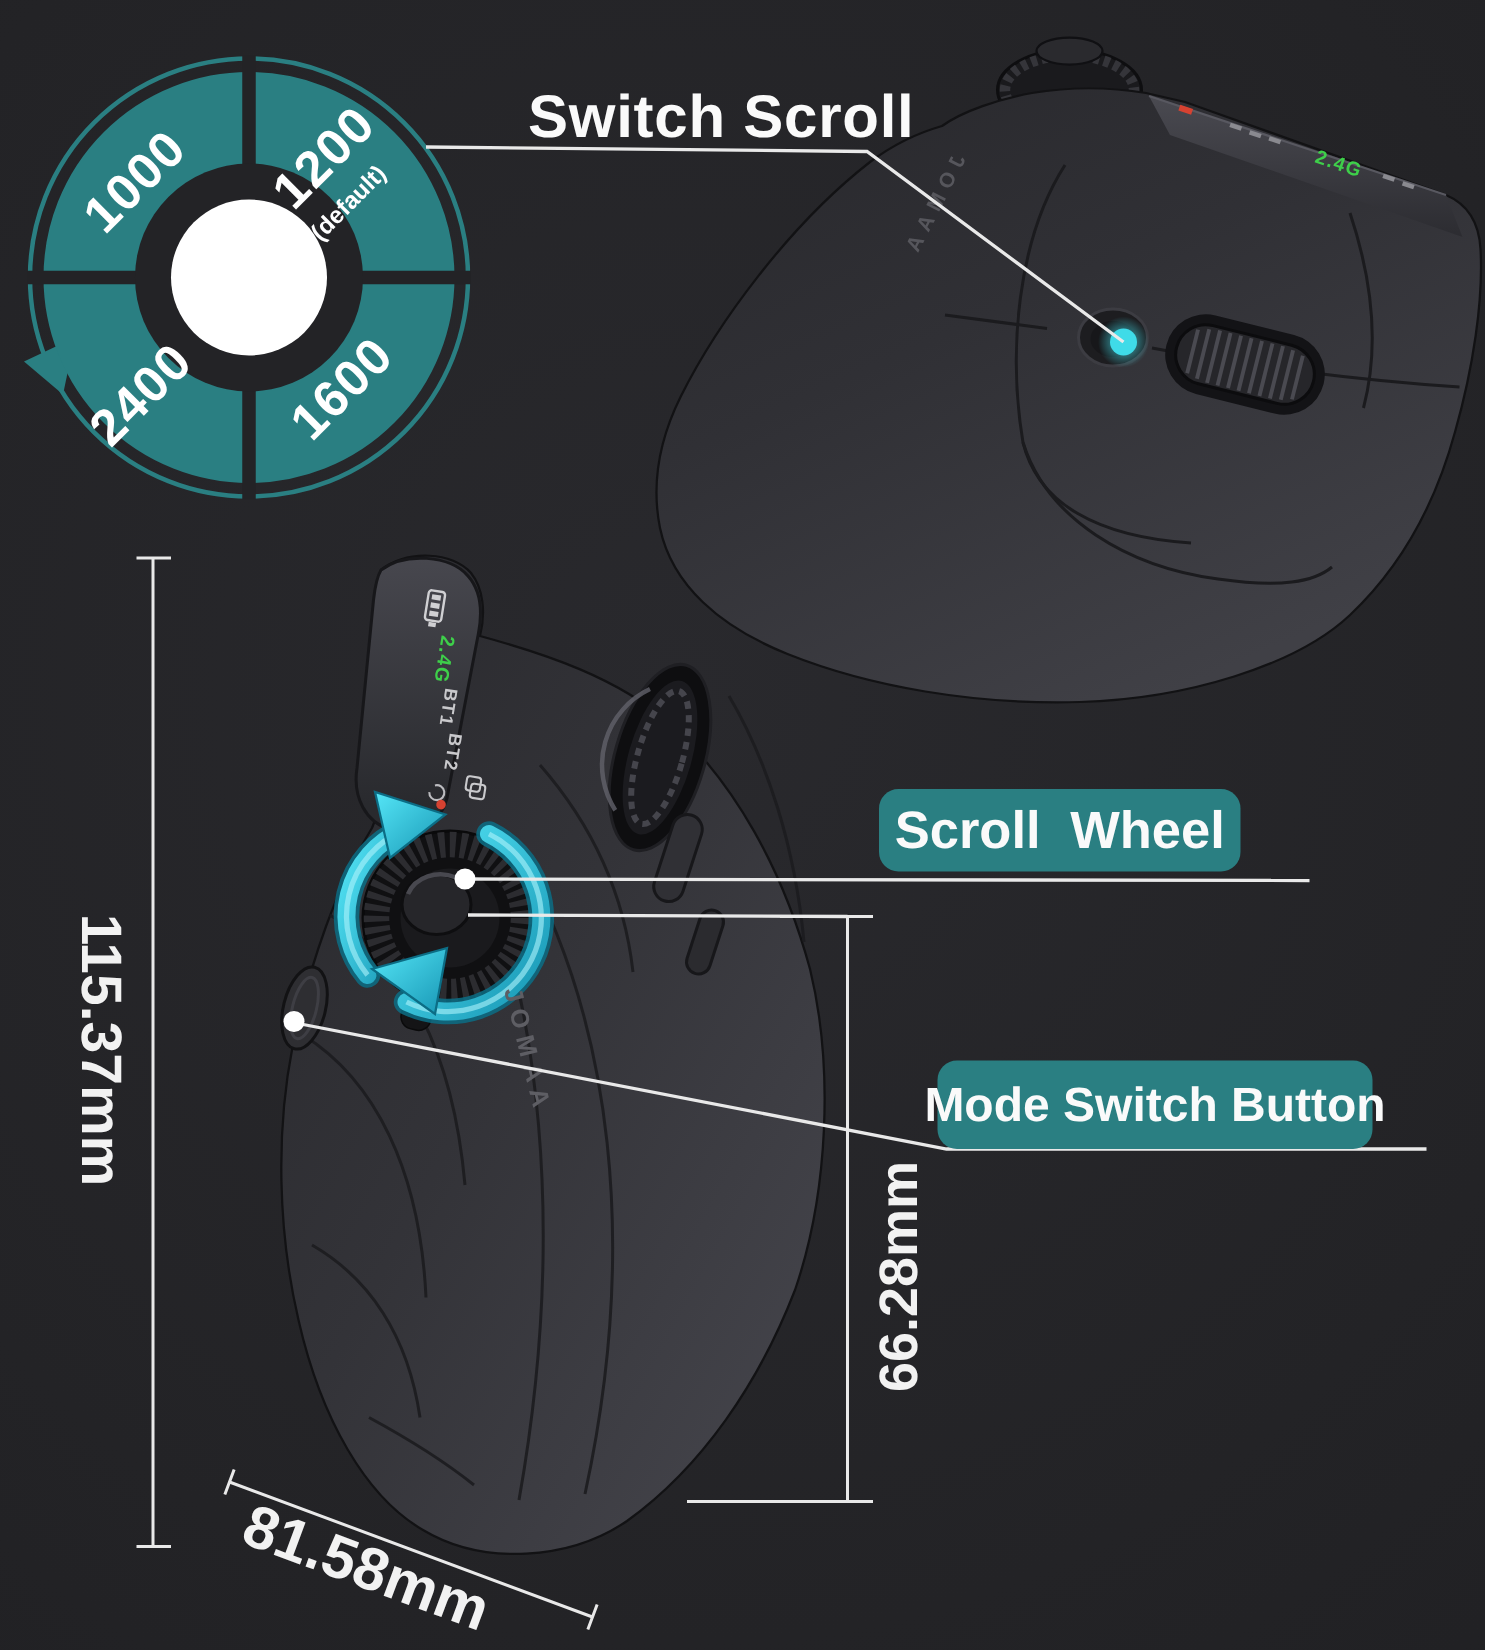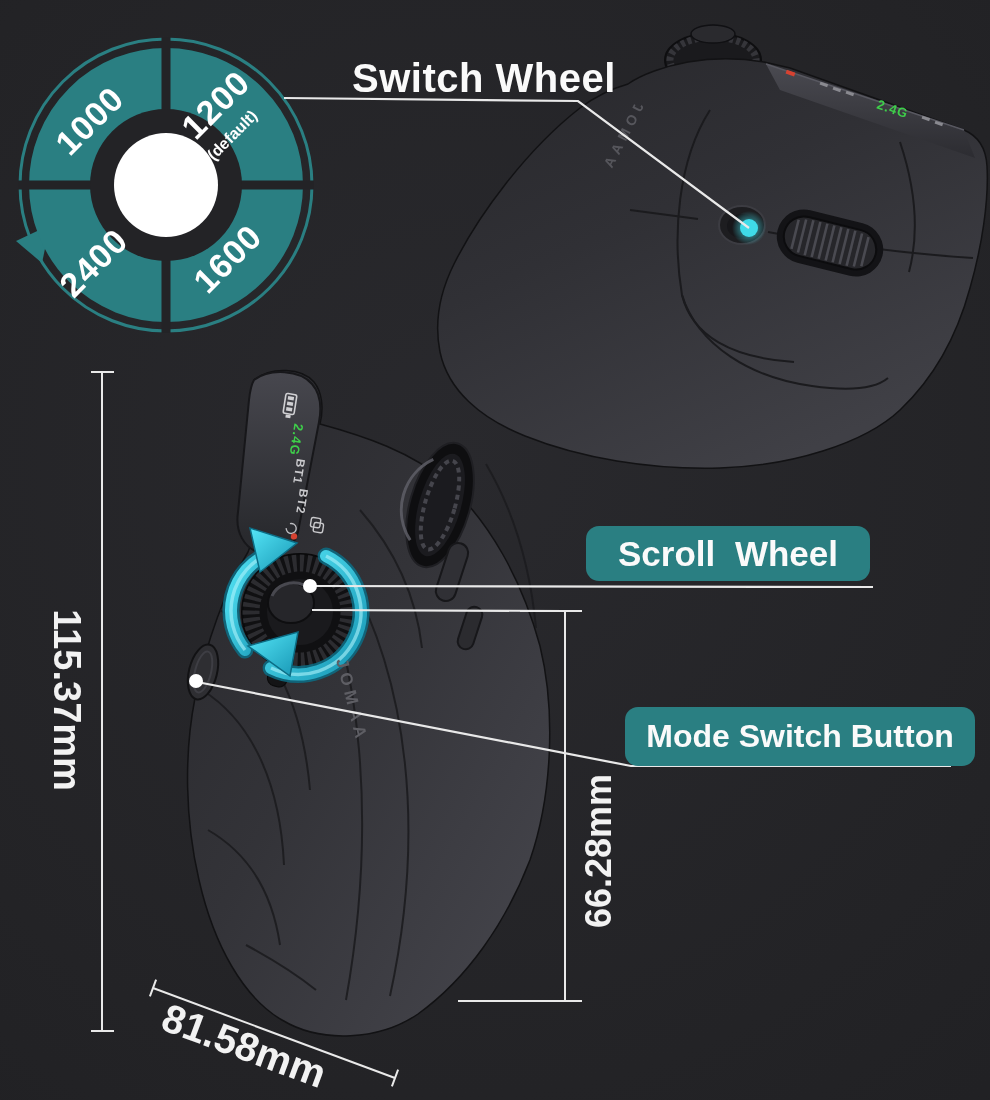--- a/index.html
+++ b/index.html
@@ -21,22 +21,22 @@
   .wheel-sublabel{fill:#ffffff;font-weight:bold;font-size:16px}
   .ind-text{fill:#c9c9cc;font-weight:bold;font-size:12px;letter-spacing:1px}
   .ind-text-green{fill:var(--green);font-weight:bold;font-size:13px;letter-spacing:1px}
   .brand-text{fill:#5e5e64;font-weight:bold;letter-spacing:5px}
   .callout{position:absolute;color:var(--label-text);font-weight:bold;white-space:nowrap}
   .callout-plain{font-size:40px;letter-spacing:.5px}
   .pill{
     background:var(--teal);border-radius:13px;text-align:center;
     display:flex;align-items:center;justify-content:center;
   }
-  .pill-scroll{left:586px;top:526px;width:284px;height:55px;font-size:35px;word-spacing:10px}
-  .pill-mode{left:625px;top:707px;width:350px;height:59px;font-size:32px}
+  .pill-scroll{left:586px;top:526px;width:241px;height:55px;font-size:35px;word-spacing:10px}
+  .pill-mode{left:625px;top:707px;width:290px;height:59px;font-size:32px}
   .dim{position:absolute;color:#f2f2f2;font-weight:bold;white-space:nowrap}
   .dim-115{left:66px;top:700px;font-size:38px;transform:translate(-50%,-50%) rotate(90deg)}
   .dim-66{left:599px;top:851px;font-size:36px;transform:translate(-50%,-50%) rotate(-90deg)}
   .dim-81{left:244px;top:1046px;font-size:40px;transform:translate(-50%,-50%) rotate(20.4deg)}
   .watermark{position:absolute;left:474px;top:1040px;font-size:34px;color:var(--watermark-text);letter-spacing:.5px}
 </style>
 </head>
 <body>
 
 <div class="stage">
@@ -248,21 +248,21 @@
       <path d="M 91,372 L 114,372 M 91,1031 L 114,1031"></path>
       <path d="M 565,611 L 565,1001"></path>
       <path d="M 520,611 L 582,611 M 458,1001 L 582,1001"></path>
       <path d="M 153,988 L 395,1078"></path>
       <path d="M 149.9,996.4 L 156.1,979.6 M 391.9,1086.4 L 398.1,1069.6"></path>
     </g>
     <circle cx="310" cy="586" r="7" fill="#ffffff"></circle>
     <circle cx="196" cy="681" r="7" fill="#ffffff"></circle>
   </svg>
 
-  <div class="callout callout-plain" style="left:352px;top:56px">Switch Wheel</div>
+  <div class="callout callout-plain" style="left:352px;top:56px">Switch Scroll</div>
   <div class="callout pill pill-scroll">Scroll Wheel</div>
   <div class="callout pill pill-mode">Mode Switch Button</div>
 
   <div class="dim dim-115">115.37mm</div>
   <div class="dim dim-66">66.28mm</div>
   <div class="dim dim-81">81.58mm</div>
 
 </div>
 
 </body></html>

